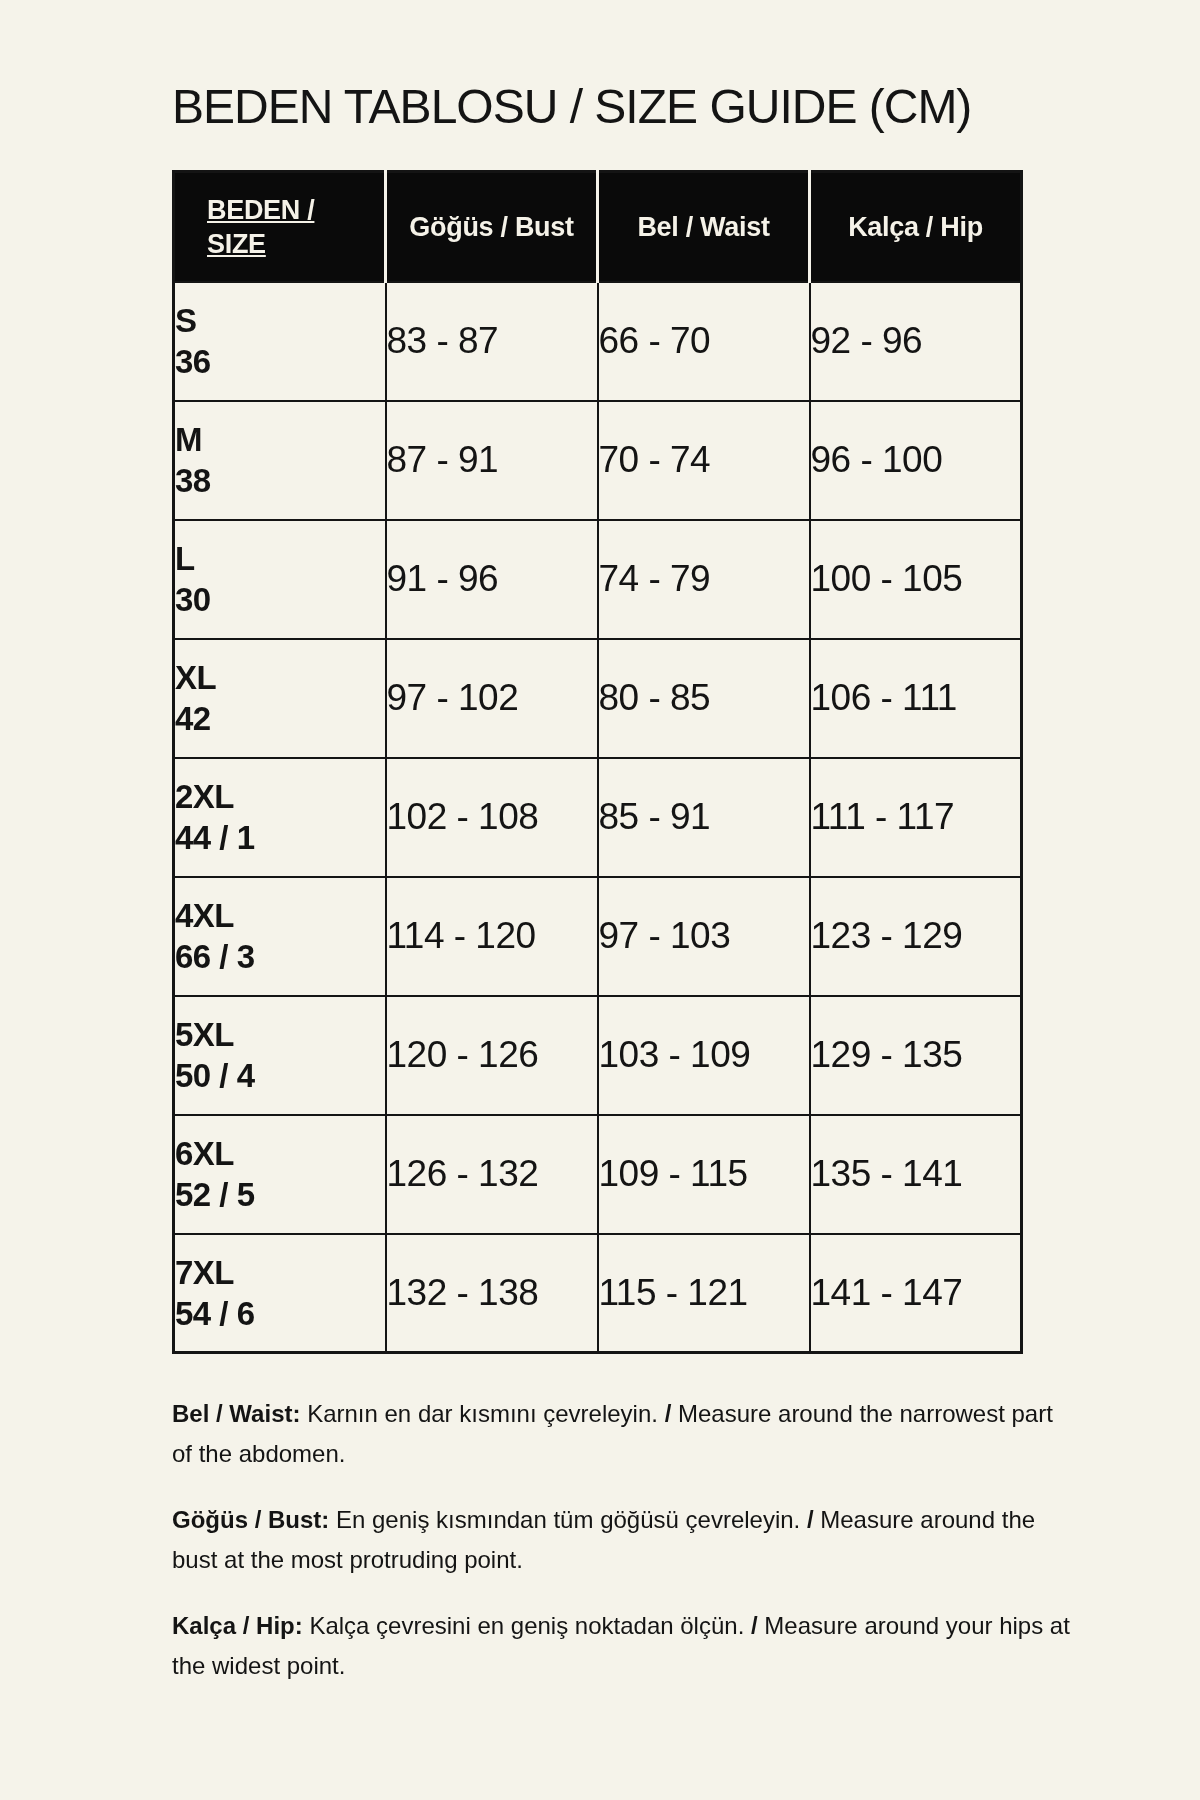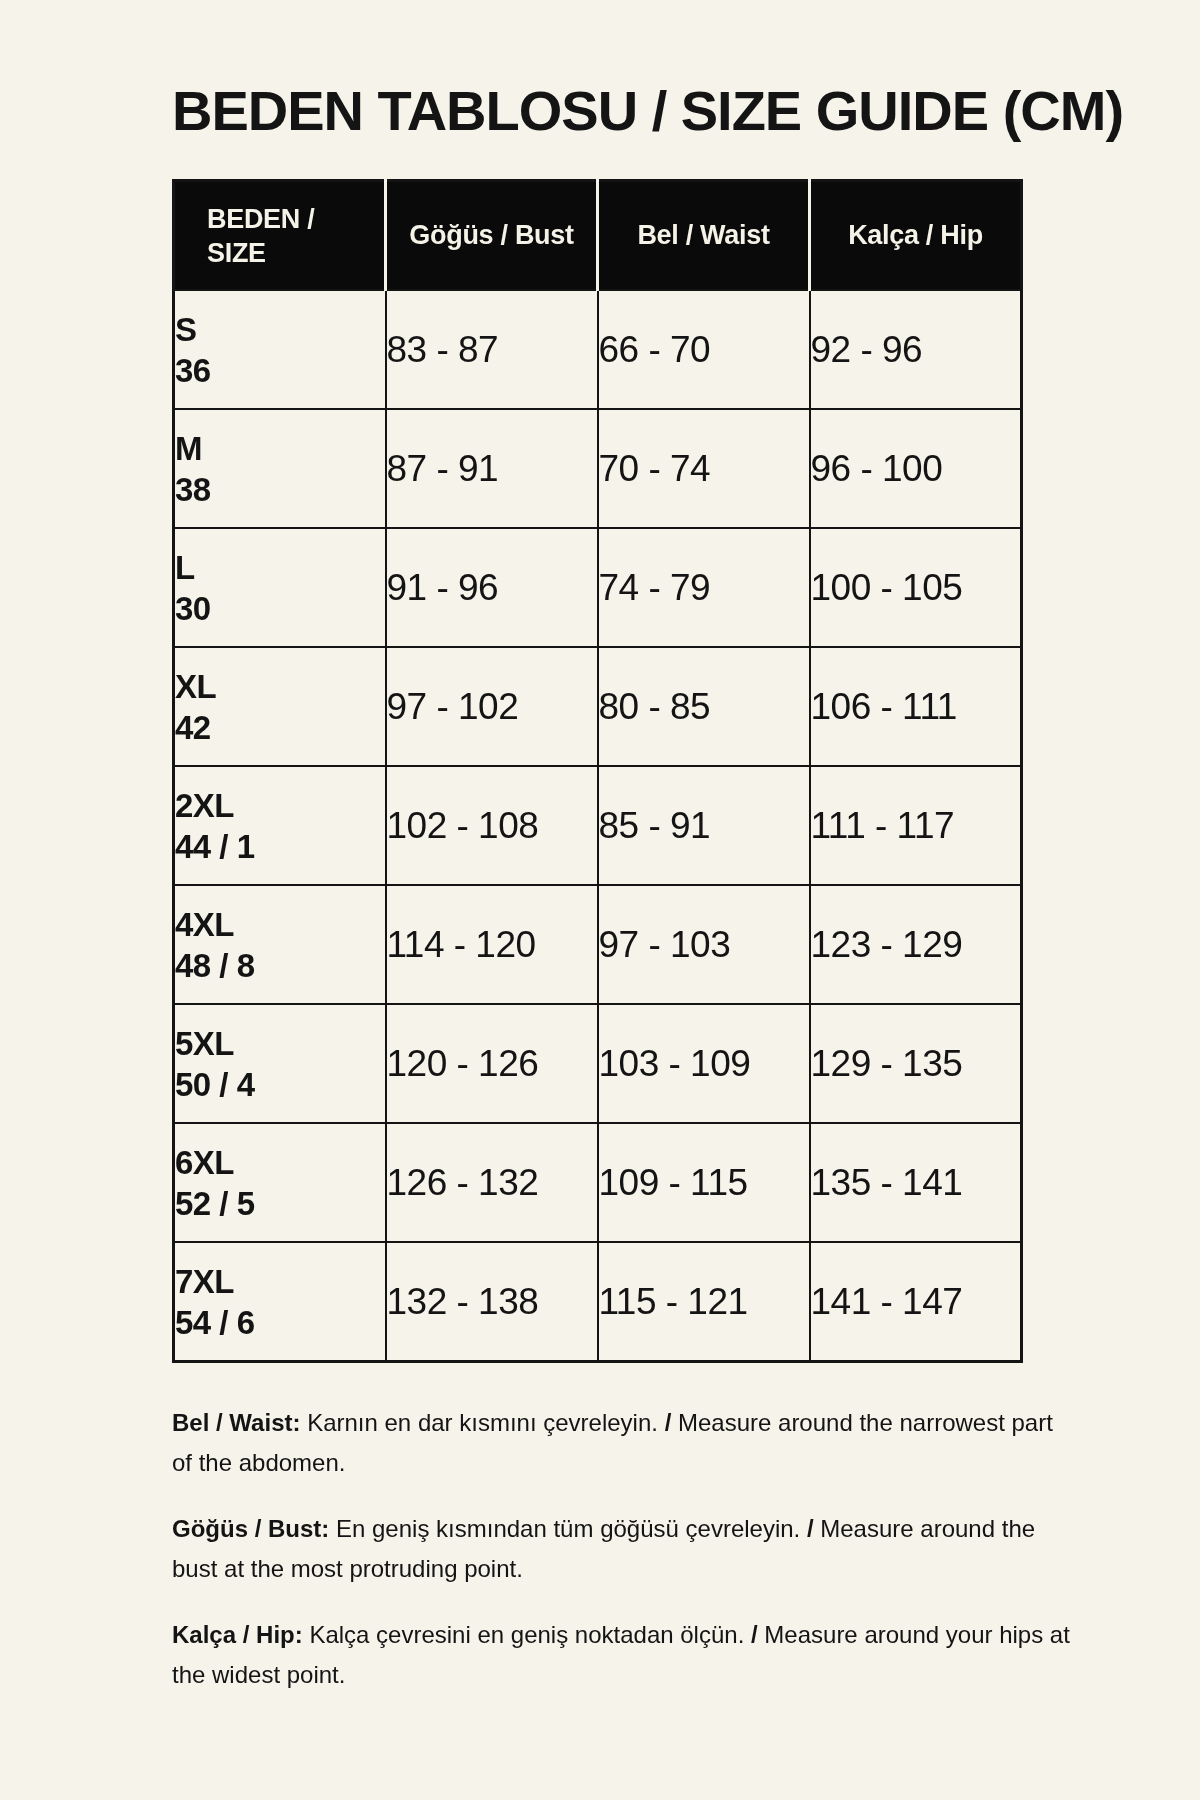--- a/index.html
+++ b/index.html
@@ -13,22 +13,22 @@
   body{
     width:1200px;height:1800px;
     background:var(--bg);
     color:var(--ink);
     font-family:"Liberation Sans", sans-serif;
     overflow:hidden;
   }
   .page{padding:82px 0 0 172px;}
   .title{
     margin:0;
-    font-size:56px;
-    font-weight:700;
+    font-size:48px;
+    font-weight:400;
     letter-spacing:-1px;
     line-height:1.05;
     white-space:nowrap;
     color:var(--ink);
   }
   table.size-guide{
     margin-top:38px;
     border-collapse:collapse;
     table-layout:fixed;
     width:848px;
@@ -48,20 +48,21 @@
     color:var(--header-ink);
     font-size:27px;
     font-weight:700;
     letter-spacing:-0.3px;
   }
   thead th + th{border-left:3px solid var(--bg);}
   thead th.size-col{
     text-align:left;
     padding-left:32px;
     line-height:34px;
+    text-decoration:underline;
   }
   td.size-cell{
     font-weight:700;
     font-size:33px;
     line-height:41px;
     letter-spacing:-0.5px;
   }
   td.value-cell{
     font-size:37px;
     font-weight:400;
@@ -129,21 +130,21 @@
         <td class="value-cell">80 - 85</td>
         <td class="value-cell">106 - 111</td>
       </tr>
       <tr>
         <td class="size-cell"><span>2XL</span><br><span>44 / 1</span></td>
         <td class="value-cell">102 - 108</td>
         <td class="value-cell">85 - 91</td>
         <td class="value-cell">111 - 117</td>
       </tr>
       <tr>
-        <td class="size-cell"><span>4XL</span><br><span>48 / 8</span></td>
+        <td class="size-cell"><span>4XL</span><br><span>66 / 3</span></td>
         <td class="value-cell">114 - 120</td>
         <td class="value-cell">97 - 103</td>
         <td class="value-cell">123 - 129</td>
       </tr>
       <tr>
         <td class="size-cell"><span>5XL</span><br><span>50 / 4</span></td>
         <td class="value-cell">120 - 126</td>
         <td class="value-cell">103 - 109</td>
         <td class="value-cell">129 - 135</td>
       </tr>

